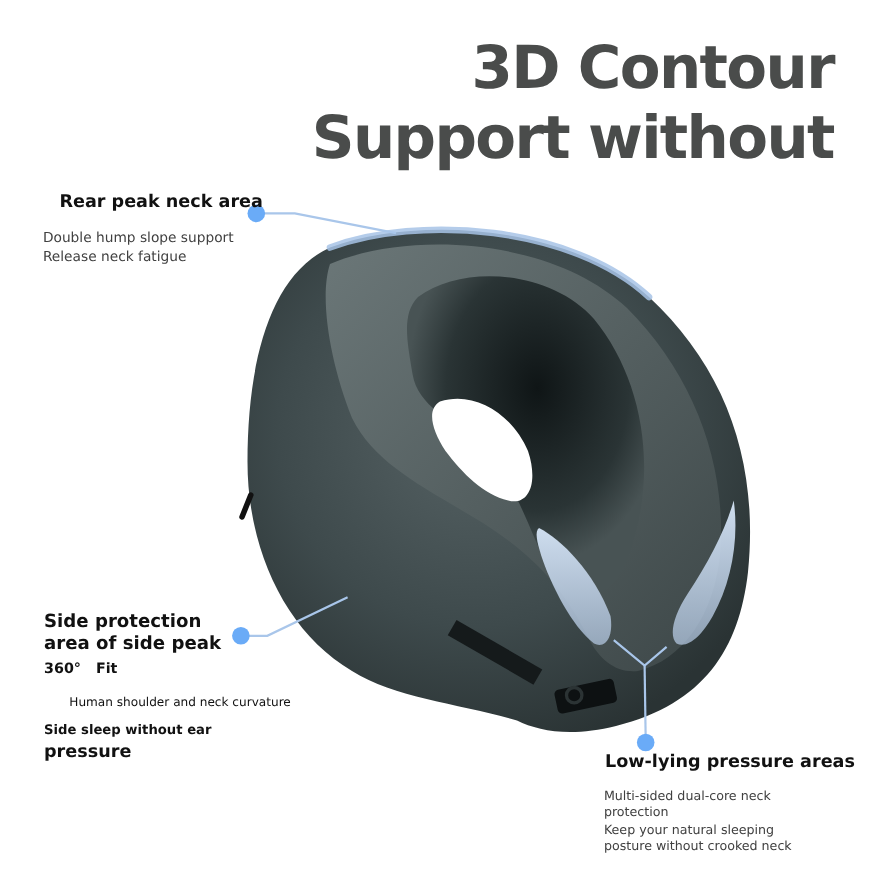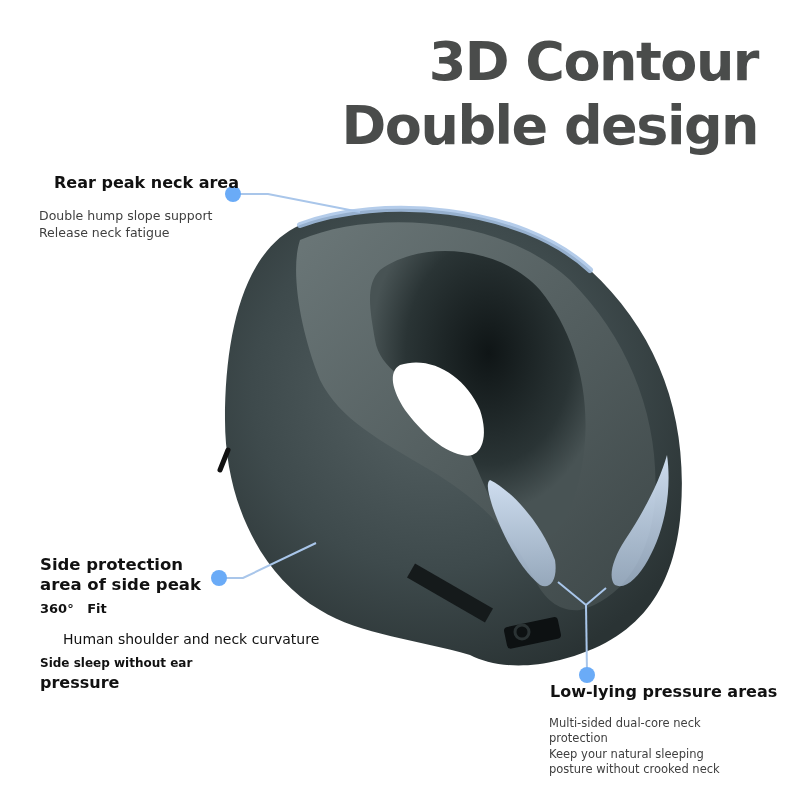--- a/index.html
+++ b/index.html
@@ -8,29 +8,29 @@
       font-family: "DejaVu Sans", "Liberation Sans", sans-serif; color: #111;
     }
     .title {
       position: absolute; right: 42px; top: 30px; text-align: right;
       font-family: "DejaVu Sans", sans-serif; font-weight: bold;
       font-size: 54px; line-height: 64px; color: #4a4c4b; letter-spacing: -1.5px;
     }
     .title div { white-space: nowrap; margin-left: 31px; }
     .heading { position: absolute; font-weight: bold; font-size: 16px; line-height: 20px; color: #111; }
     .sub { position: absolute; font-size: 12.5px; line-height: 17px; color: #404040; }
-    .tiny { position: absolute; font-size: 14px; line-height: 12px; color: #111; padding-left: 23px; }
+    .tiny { position: absolute; font-size: 11px; line-height: 12px; color: #111; padding-left: 23px; }
     svg.art { position: absolute; left: 0; top: 0; }
   </style>
 </head>
 <body>
 
 <div class="title">
   <div>3D Contour</div>
-  <div>Double design</div>
+  <div>Support without</div>
 </div>
 
 <svg class="art" width="800" height="800" viewBox="0 0 800 800">
   <defs>
     <radialGradient id="gOuter" cx="45%" cy="40%" r="65%">
       <stop offset="0%" stop-color="#566264"></stop>
       <stop offset="60%" stop-color="#3e4a4c"></stop>
       <stop offset="100%" stop-color="#2a3334"></stop>
     </radialGradient>
     <radialGradient id="gInner" cx="55%" cy="35%" r="55%">

